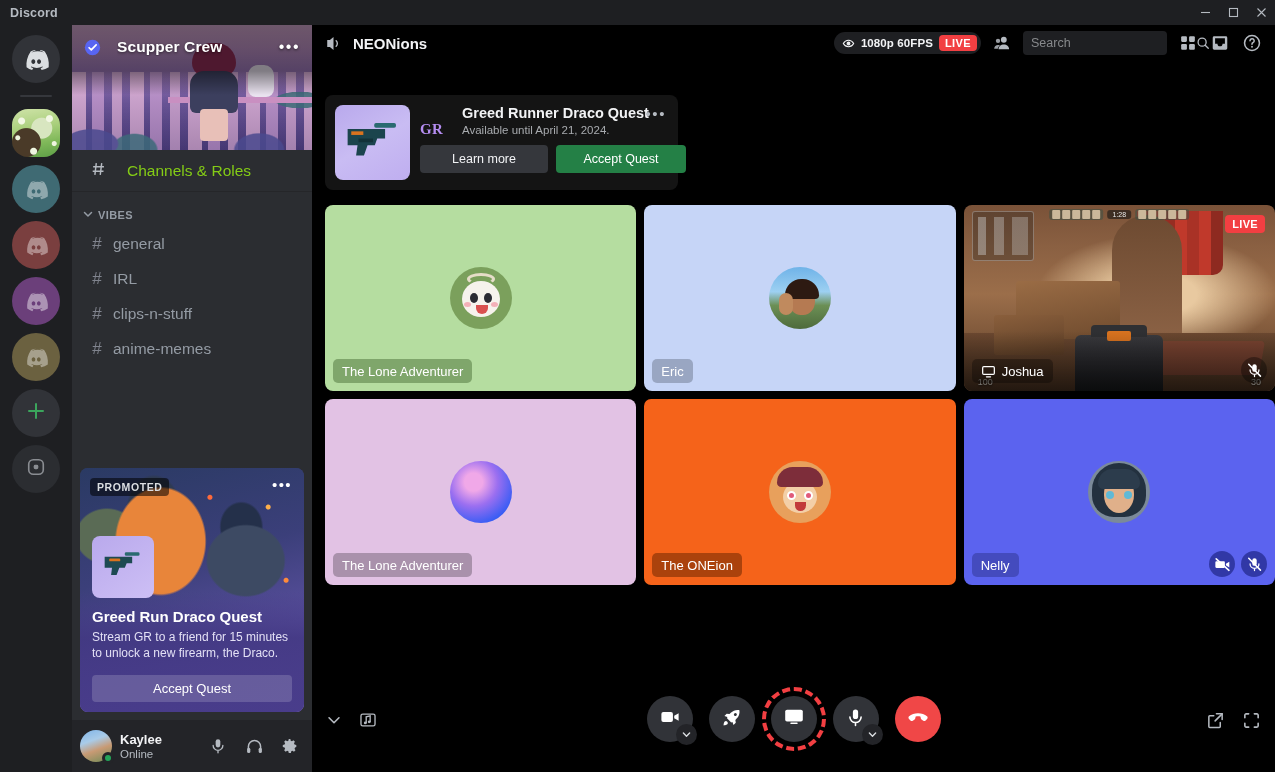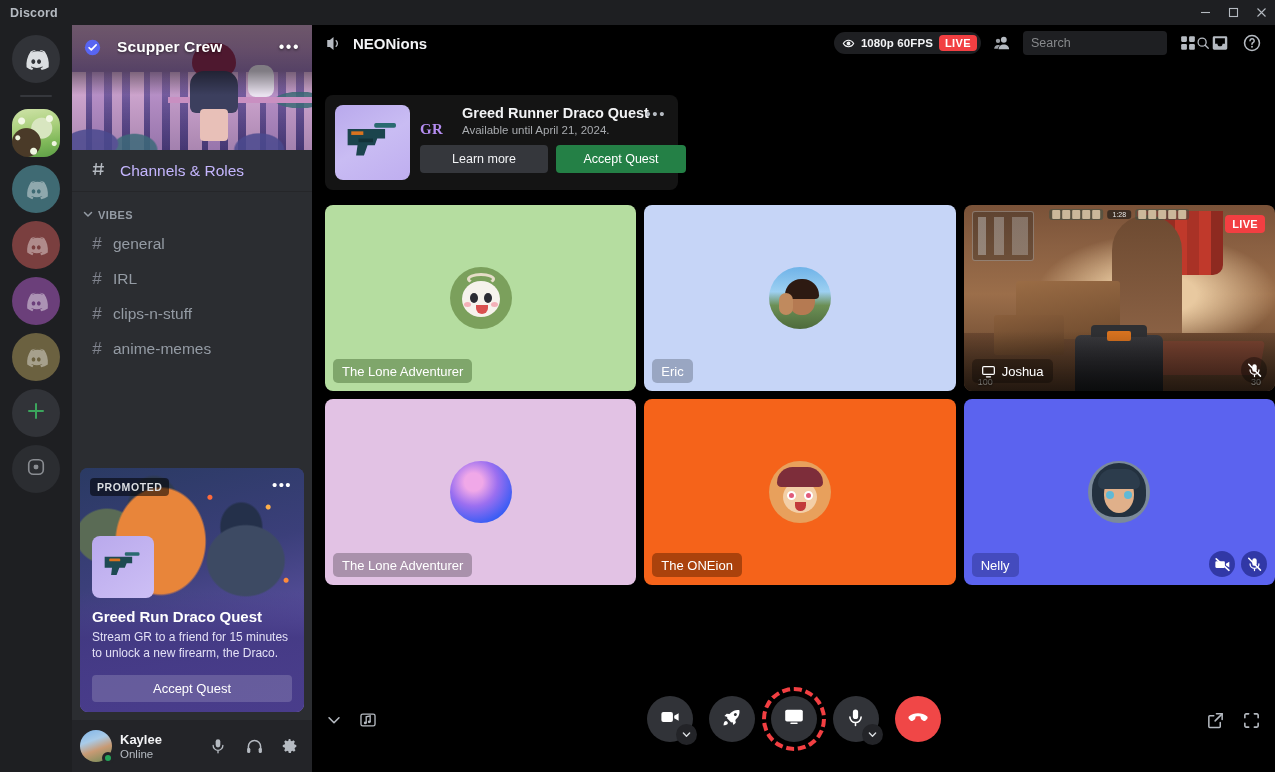--- a/index.html
+++ b/index.html
@@ -122,21 +122,21 @@
   #banner-row .more { margin-left:auto; color:#fff; font-size:16px; letter-spacing:1.5px;
      text-shadow:0 1px 3px rgba(0,0,0,.6); line-height:1; }
 
   #channels { flex:1; overflow:hidden; padding-top:0; }
   .nav-row {
     height:32px; margin:2px 8px; border-radius:4px; display:flex; align-items:center;
     gap:8px; padding:0 8px; color:#949ba4; font-size:15px;
   }
   #channels-roles {
     height:42px; margin:0; border-radius:0; border-bottom:1px solid #252629;
-    padding:0 18px; font-size:15.5px; color:#c4b5fd; display:flex; align-items:center; gap:12px;
+    padding:0 18px; font-size:15.5px; color:#84cc16; display:flex; align-items:center; gap:19px;
   }
   .cat-row {
     display:flex; align-items:center; gap:4px; padding:16px 8px 4px 10px;
     color:#949ba4; font-size:11px; font-weight:bold; letter-spacing:.4px;
   }
   .chan {
     height:34px; margin:1px 8px; border-radius:4px; display:flex; align-items:center;
     gap:7px; padding:0 8px; color:#949ba4; font-size:15.5px;
   }
   .chan .hash { font-size:17px; color:#80848e; width:18px; text-align:center; }
@@ -801,21 +801,21 @@
       </div>
     </div>
 
     <div class="tile" style="background:#e2c2e4;">
       <div class="tile-avatar av-orb"></div>
       <div class="tile-name" style="background:rgba(150,128,152,0.75);">
         <span>The Lone Adventurer</span>
       </div>
     </div>
 
-    <div class="tile" style="background:#f5631a;">
+    <div class="tile" style="background:#f5631a;border-radius:7px;">
       <div class="tile-avatar av-hanako">
         <div class="face"></div>
           <div class="hat"></div>
           <div class="eyeL"></div>
           <div class="eyeR"></div>
           <div class="mouth"></div>
       </div>
       <div class="tile-name" style="background:rgba(160,62,10,0.88);">
         <span>The ONEion</span>
       </div>

